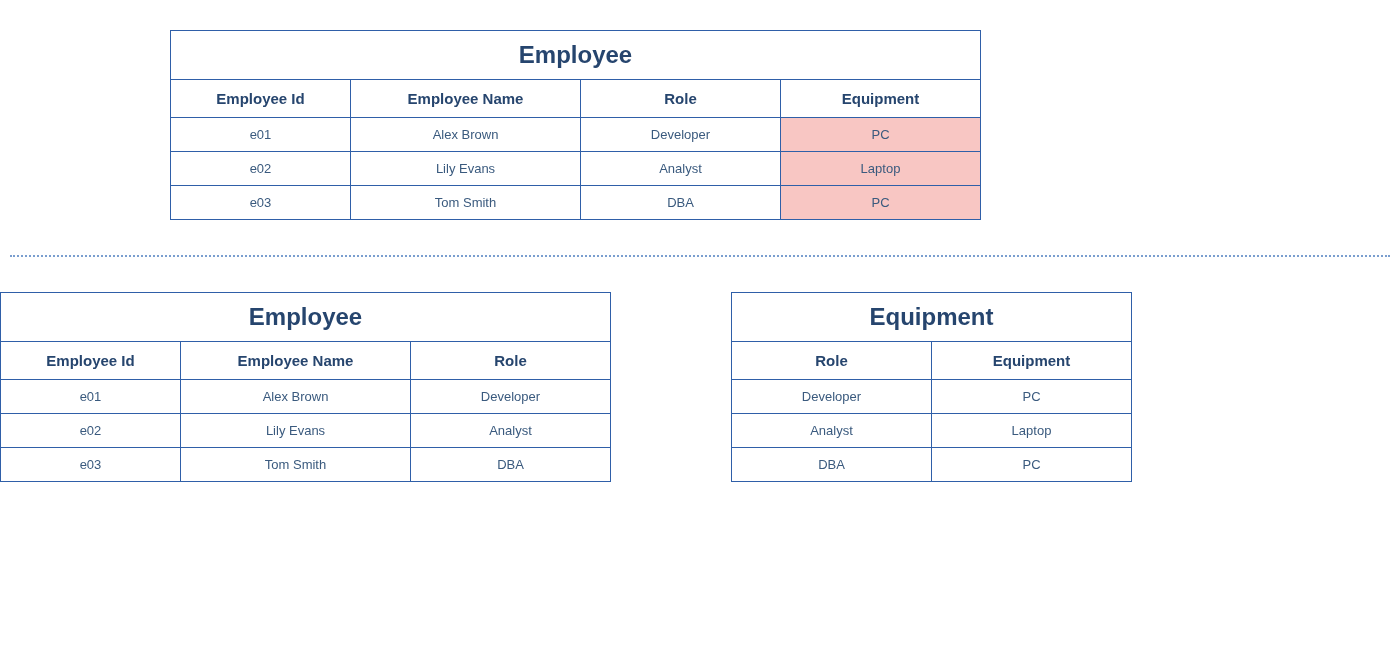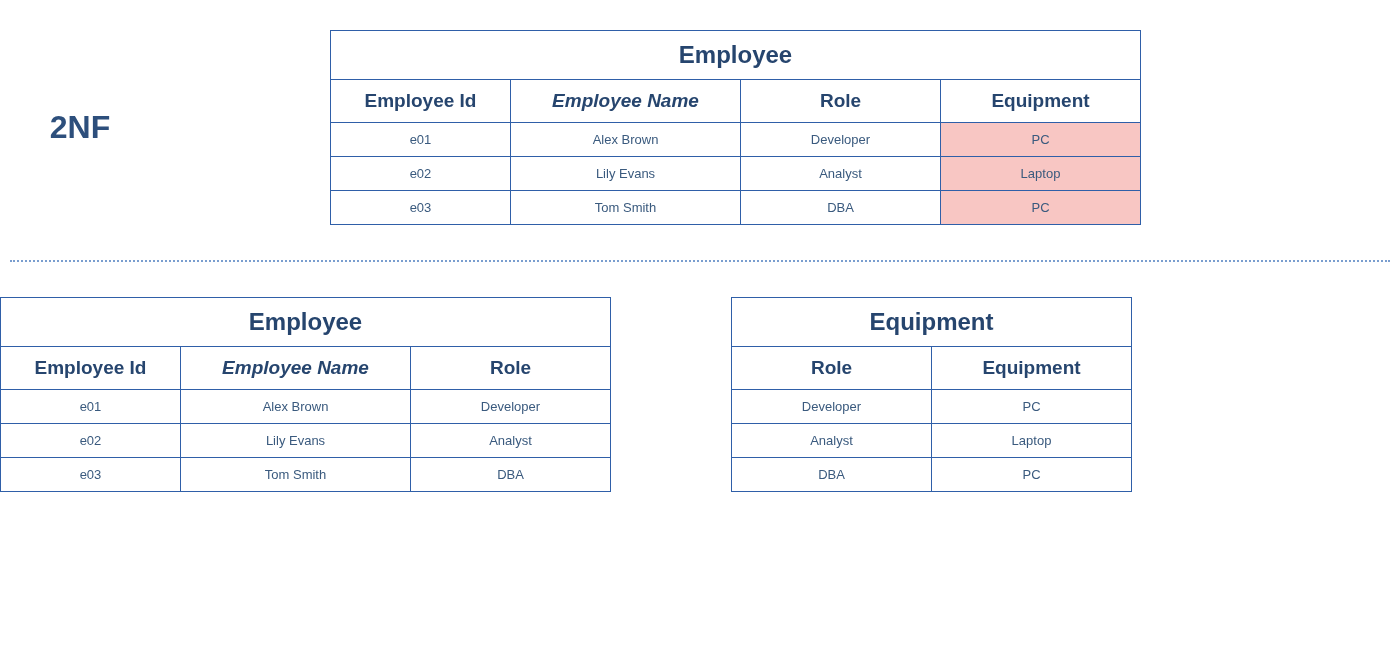--- a/index.html
+++ b/index.html
@@ -48,50 +48,49 @@
     text-align: center;
     vertical-align: middle;
   }
   table.db .title-row th {
     font-size: 24px;
     font-weight: 700;
     color: #26456e;
     padding: 10px 0;
   }
   table.db .head-row th {
-    font-size: 19px;
+    font-size: 15px;
     font-weight: 700;
     color: #26456e;
     padding: 10px 16px;
   }
   table.db td {
     font-size: 13px;
     font-weight: 400;
     color: #3a5a7e;
     padding: 9px 16px;
   }
   .hl { background: #f8c6c3; }
   .divider {
     border: none;
     border-top: 2px dotted #7a9ecf;
     margin: 0 10px;
   }
   
   .col-id    { width: 180px; }
-  .col-name  { width: 230px; font-style: italic; }
+  .col-name  { width: 230px; }
   .col-role  { width: 200px; }
   .col-eq    { width: 200px; }
   .col-role2 { width: 200px; }
   .col-eq2   { width: 200px; }
 </style>
 </head>
 <body>
 
 <div class="section section-top">
-  <div class="nf-label">2NF</div>
 
   <div class="tables-wrap top">
     <table class="db">
       <tbody>
           <tr class="title-row">
         <th colspan="4">Employee</th>
       </tr>
       <tr class="head-row">
         <th class="col-id">Employee Id</th>
         <th class="col-name">Employee Name</th>

